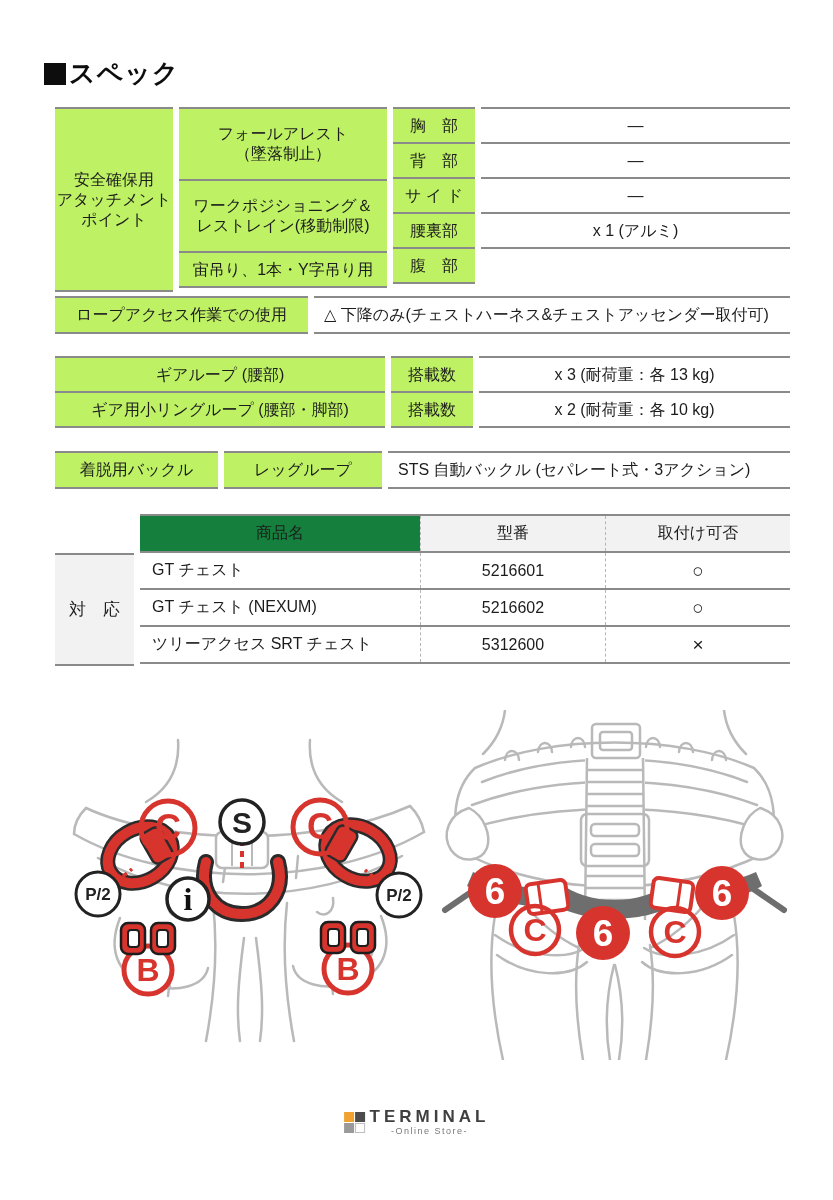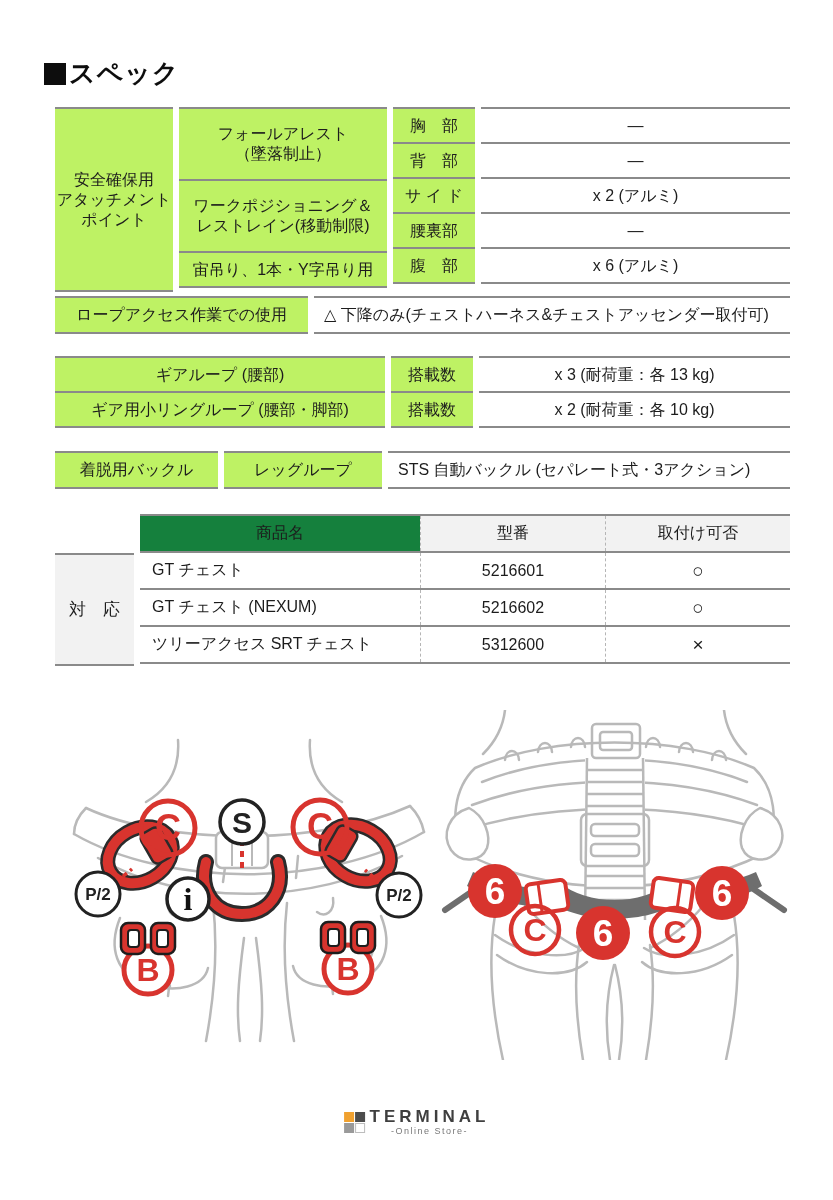--- a/index.html
+++ b/index.html
@@ -117,23 +117,22 @@
       <div class="cell gray h1">胸　部</div>
       <div class="cell gray h1">背　部</div>
       <div class="cell gray h1">サ イ ド</div>
       <div class="cell gray h1">腰裏部</div>
       <div class="cell gray h1">腹　部</div>
     </div>
     <div class="gap6"></div>
     <div class="tcol t1c4">
       <div class="cell h1">—</div>
       <div class="cell h1">—</div>
-      <div class="cell h1">x 2 (アルミ)</div>
       <div class="cell h1">—</div>
-      <div class="cell h1">x 6 (アルミ)</div>
+      <div class="cell h1">x 1 (アルミ)</div>
     </div>
   </div>
 
   <div class="tblrow" style="left:55px;top:296px;width:735px;">
     <div class="tcol ropeL">
       <div class="cell gray h1b">ロープアクセス作業での使用</div>
     </div>
     <div class="gap6"></div>
     <div class="tcol ropeR">
       <div class="cell h1b left-align">△ 下降のみ(チェストハーネス&amp;チェストアッセンダー取付可)</div>

